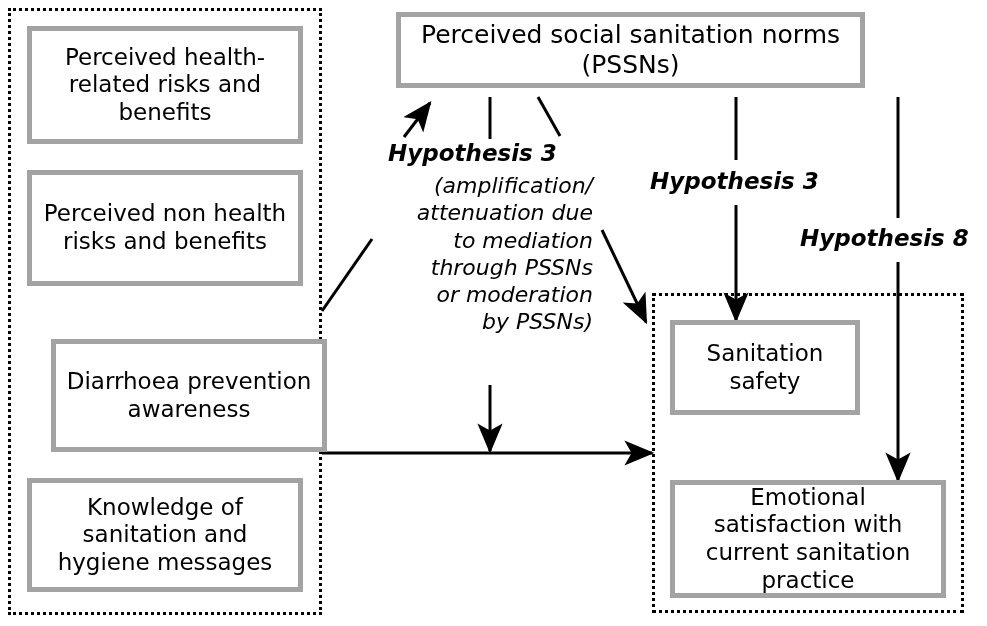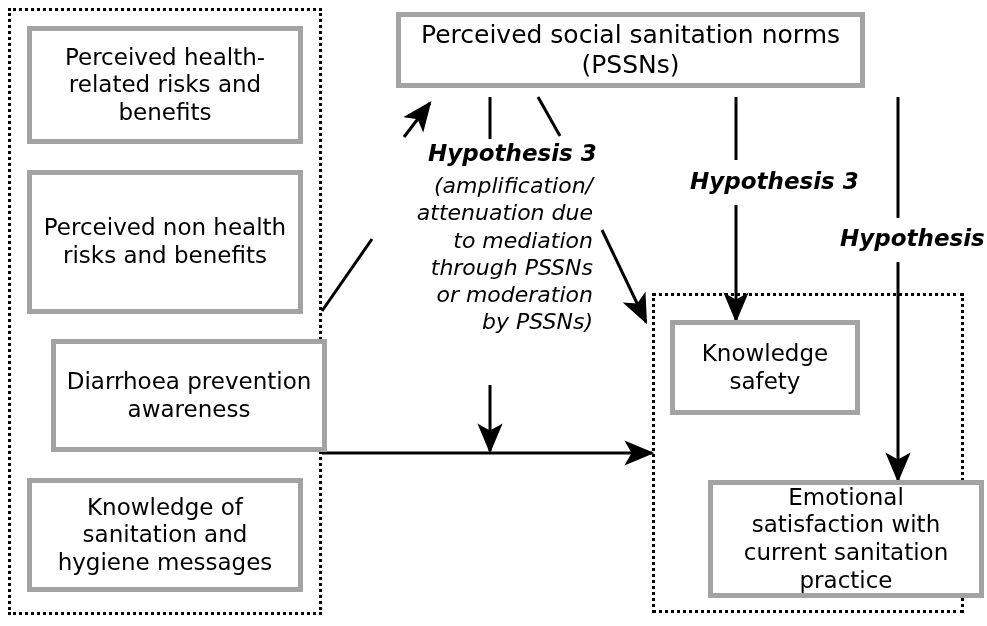--- a/index.html
+++ b/index.html
@@ -48,21 +48,20 @@
   }
   .nodebox span { display: block; width: 100%; }
   .lbl {
     position: absolute;
     font-family: "DejaVu Sans", sans-serif;
     font-weight: bold;
     font-style: italic;
     font-size: 23px;
     color: #000000;
     white-space: nowrap;
-    margin-left: 40px;
   }
   .note {
     position: absolute;
     font-family: "DejaVu Sans", sans-serif;
     font-style: italic;
     font-size: 22px;
     line-height: 1.24;
     color: #000000;
     text-align: right;
     white-space: pre-line;
@@ -111,41 +110,41 @@
     <g>
       <path d="M898,97 L898,218" stroke="#000000" stroke-width="3" fill="none"></path>
       <path d="M898,262 L898,480" stroke="#000000" stroke-width="3" fill="none" marker-end="url(#ah)"></path>
     </g>
   </svg>
 
   <div class="nodebox" style="left:27px; top:26px; width:276px; height:118px;">
     <span>Perceived health-related risks and benefits</span>
   </div>
 
-  <div class="nodebox" style="left:27px; top:170px; width:276px; height:144px;">
+  <div class="nodebox" style="left:27px; top:170px; width:276px; height:116px;">
     <span>Perceived non health risks and benefits</span>
   </div>
 
   <div class="nodebox" style="left:27px; top:339px; width:276px; height:113px;margin-left:24px;">
     <span>Diarrhoea prevention awareness</span>
   </div>
 
   <div class="nodebox" style="left:27px; top:478px; width:276px; height:114px;text-align:center;">
     <span>Knowledge of sanitation and hygiene messages</span>
   </div>
 
   <div class="nodebox" style="left:396px; top:12px; width:469px; height:76px; font-size:25px;">
     <span>Perceived social sanitation norms (PSSNs)</span>
   </div>
 
   <div class="nodebox" style="left:670px; top:320px; width:190px; height:95px;">
-    <span>Knowledge safety</span>
+    <span>Sanitation safety</span>
   </div>
 
-  <div class="nodebox" style="left:670px; top:480px; width:276px; height:118px;margin-left:38px;">
+  <div class="nodebox" style="left:670px; top:480px; width:276px; height:118px;">
     <span>Emotional satisfaction with current sanitation practice</span>
   </div>
 
   <div class="lbl" style="left:388px; top:140px;">Hypothesis 3</div>
 
   <div class="note" style="left:378px; top:172px; width:215px;">(amplification/
 attenuation due
 to mediation
 through PSSNs
 or moderation

